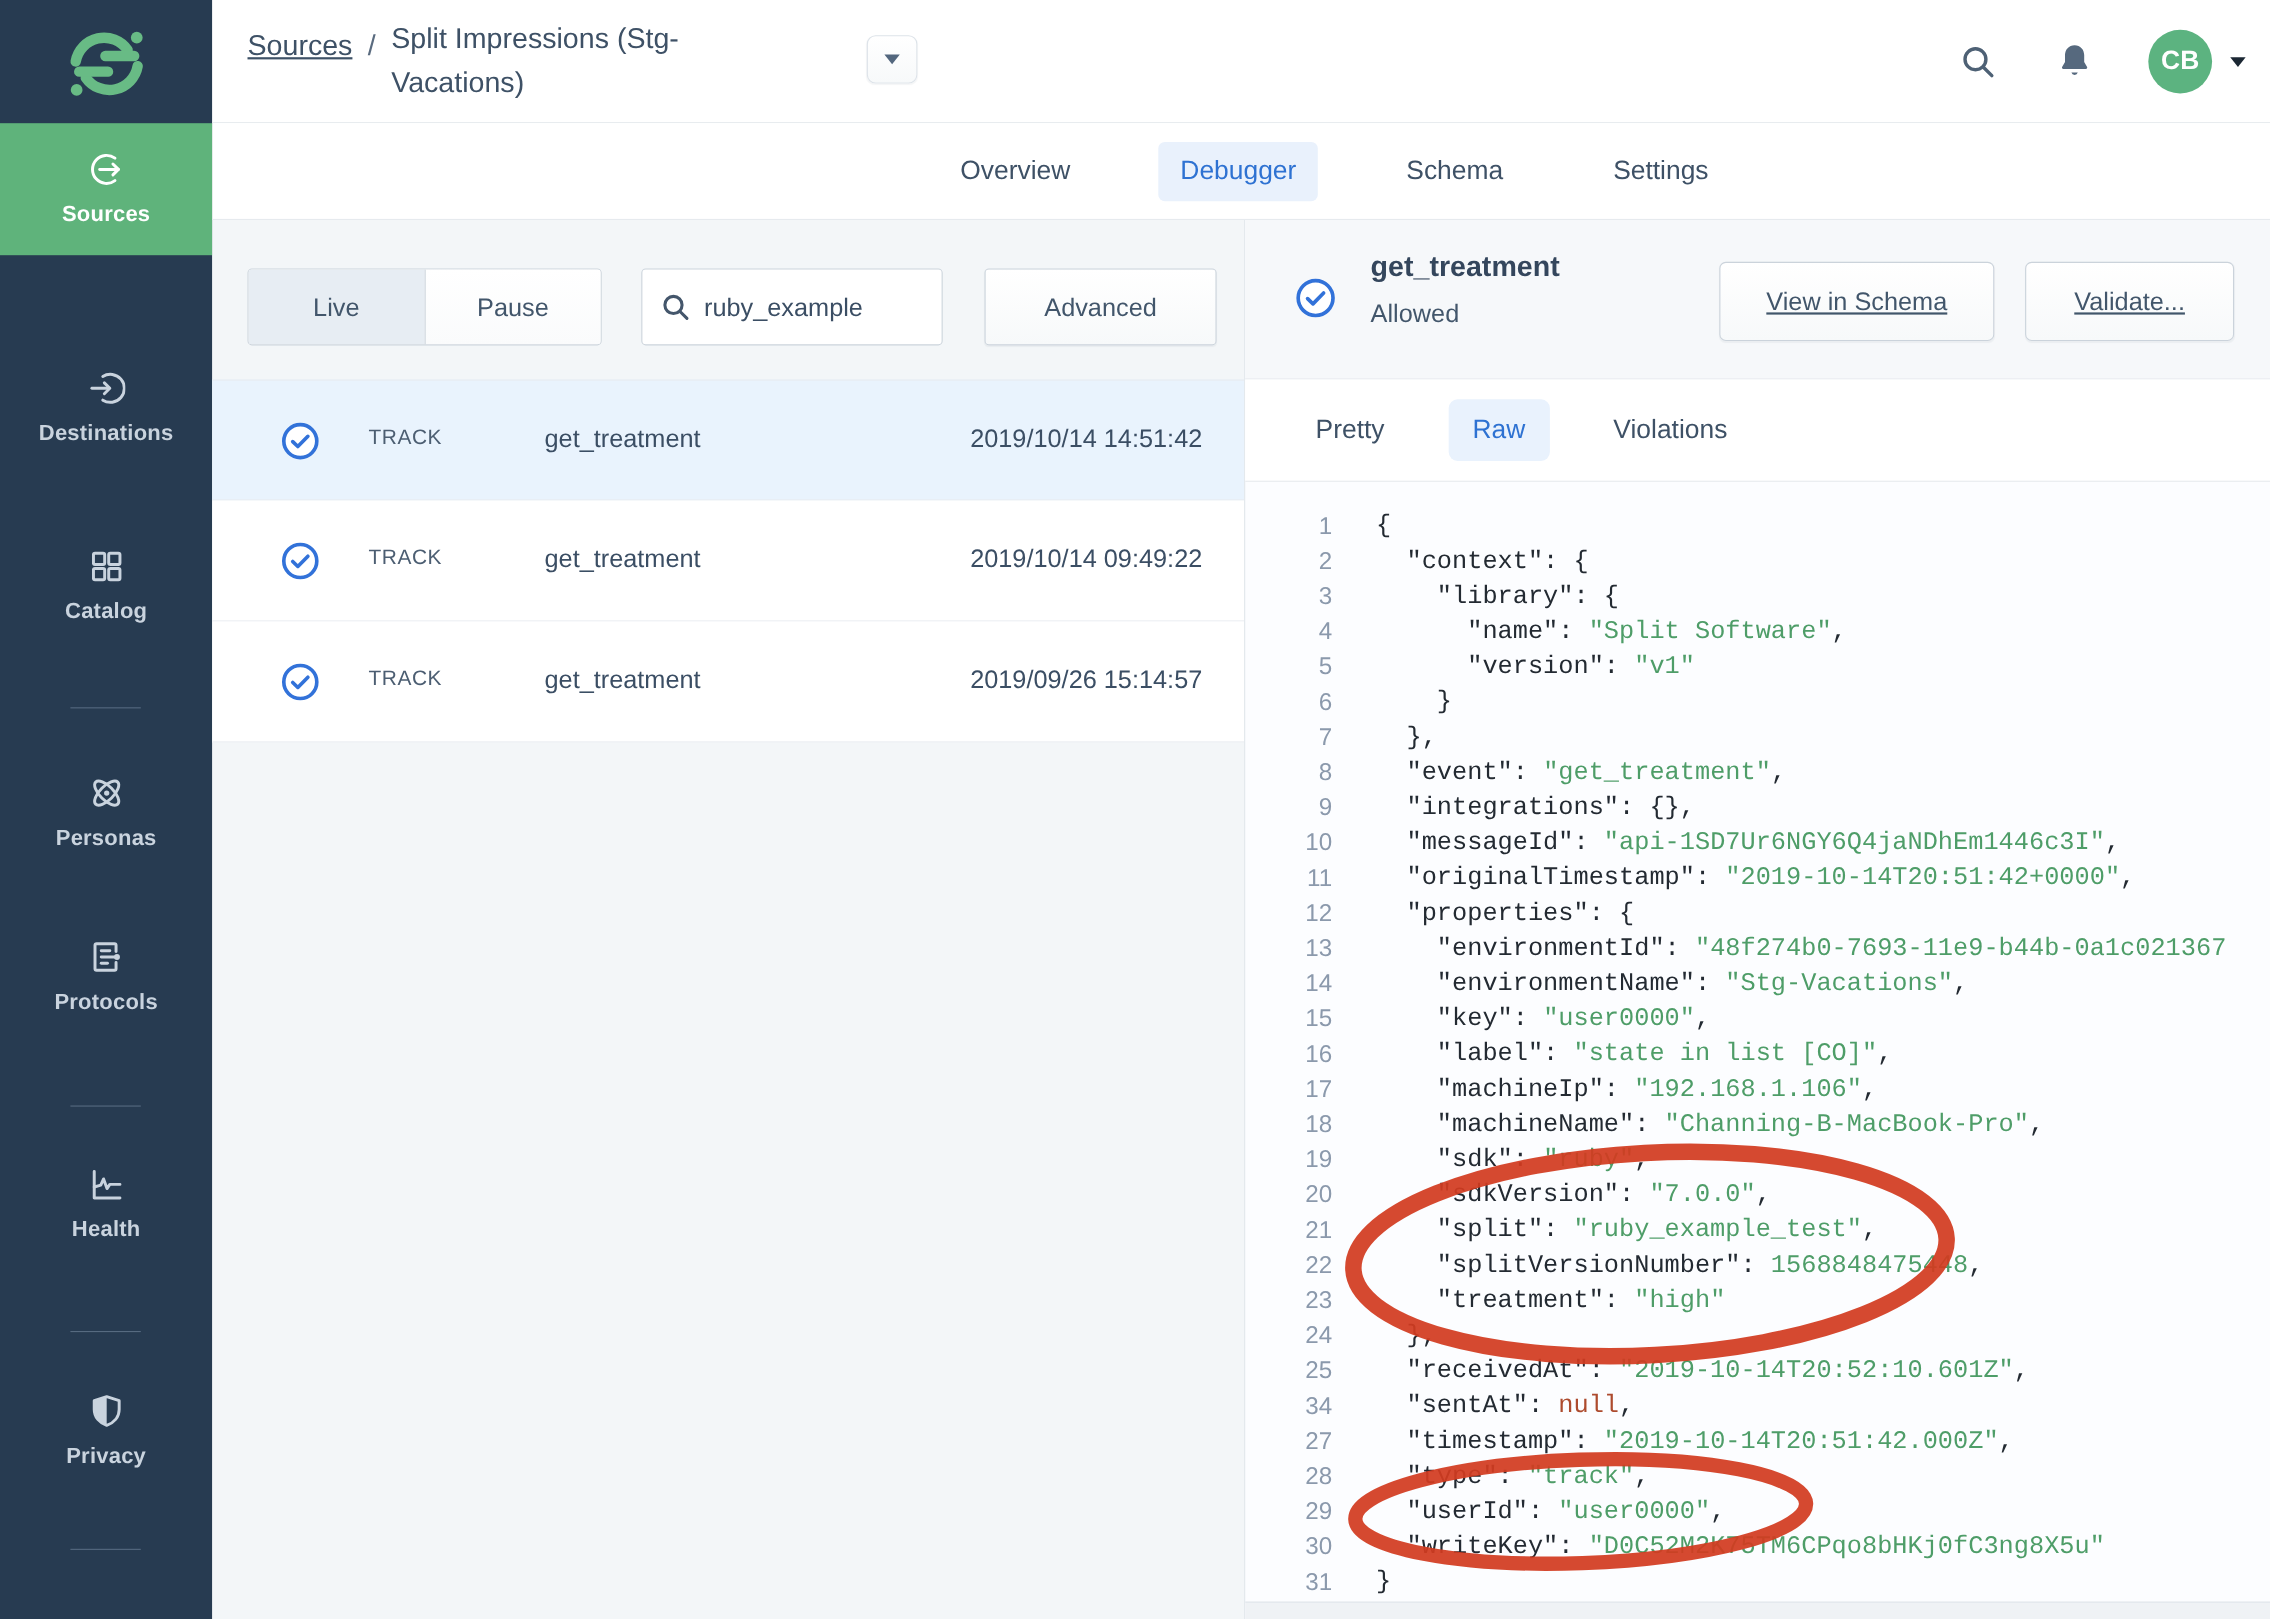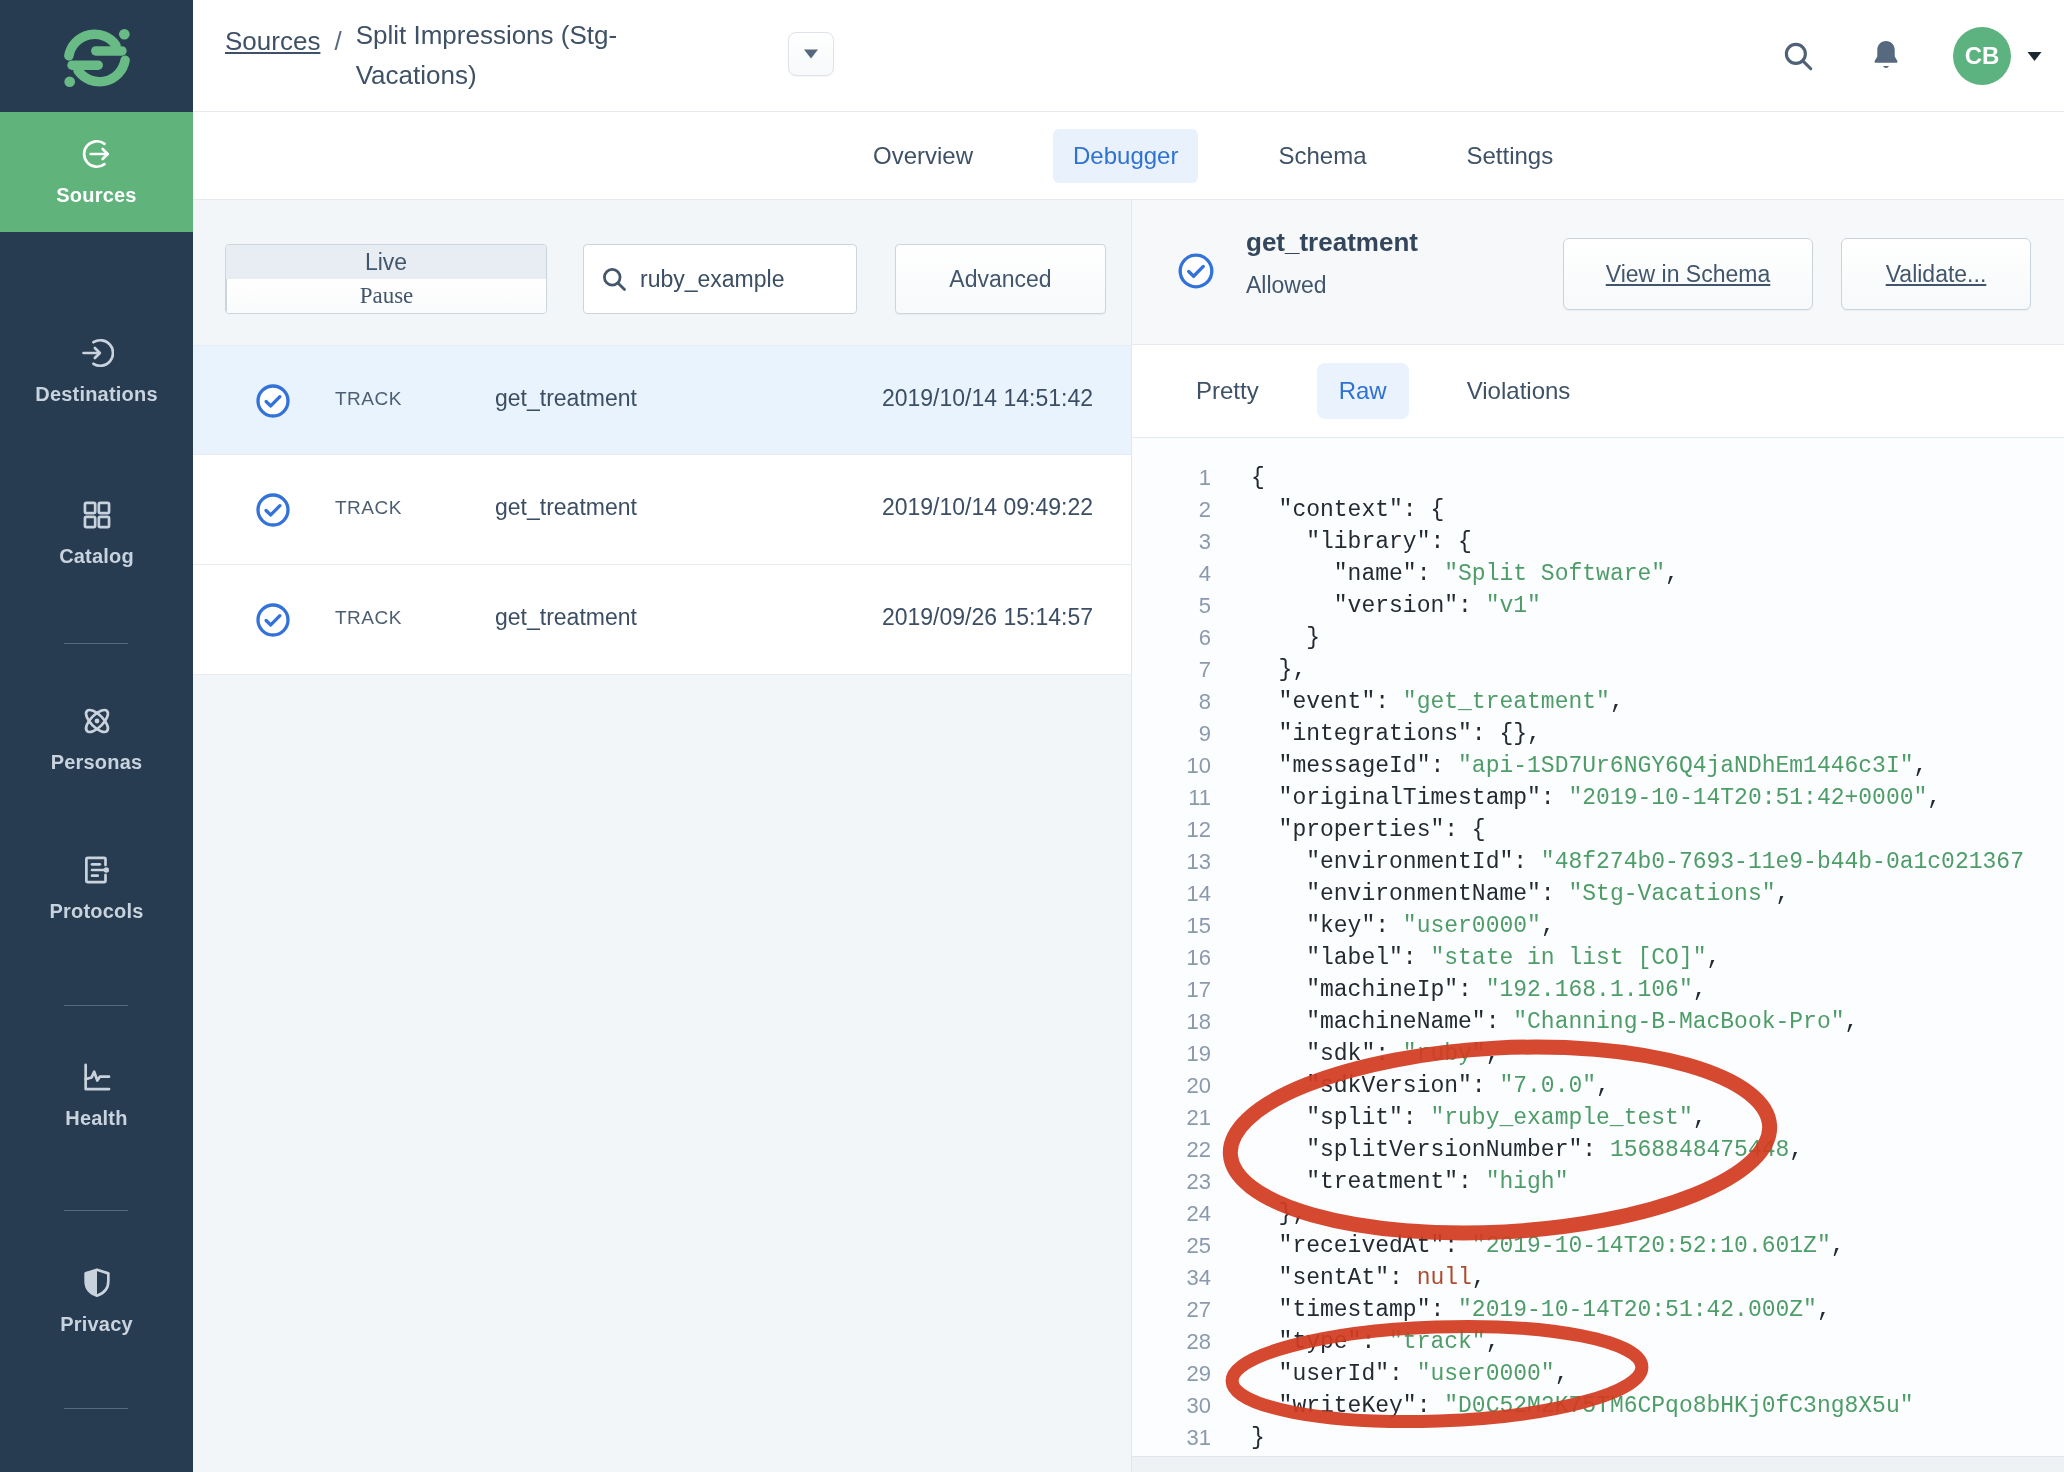--- a/index.html
+++ b/index.html
@@ -32,25 +32,25 @@
   
   #tabbar { position:absolute; left:193px; top:112px; width:1871px; height:88px; background:#fff; border-bottom:1px solid #e6eaee;
      display:flex; align-items:center; padding-left:660px; gap:60px; }
   .tab { font-size:24px; color:#3e5166; cursor:pointer; padding:13px 20px; border-radius:6px; }
   .tab.active { color:#2e72d2; background:#e9f1fc; }
 
   
   #leftpanel { position:absolute; left:193px; top:200px; width:938px; height:1272px; background:#f3f6f8; }
   #lp-toolbar { position:absolute; left:0; top:44px; width:938px; height:70px; }
   #seg { position:absolute; left:32px; top:0; width:322px; height:70px; border:1px solid #ccd4dc; border-radius:4px;
-     display:flex; overflow:hidden; background:#fff;flex-direction:column; }
+     display:flex; overflow:hidden; background:#fff; }
   .seg-btn { flex:1; display:flex; align-items:center; justify-content:center; font-size:23px; color:#42566b; cursor:pointer;
      background:linear-gradient(#ffffff,#fafbfc); }
   .seg-btn.selected { background:#e7edf3; }
-  .seg-btn + .seg-btn { border-left:1px solid #ccd4dc;font-family:Liberation Serif, serif; }
+  .seg-btn + .seg-btn { border-left:1px solid #ccd4dc; }
   #searchbox { position:absolute; left:390px; top:0; width:274px; height:70px; border:1px solid #ccd4dc; border-radius:4px;
      background:#fff; display:flex; align-items:center; padding-left:16px; }
   #searchbox input { border:none; outline:none; width:190px; margin-left:12px; font-size:23px; color:#3b4e64;
      font-family:"Liberation Sans", sans-serif; background:transparent; }
   #advanced-btn { position:absolute; left:702px; top:0; width:211px; height:70px; border:1px solid #ccd4dc; border-radius:4px;
      background:linear-gradient(#ffffff,#f7f9fa); font-size:23px; color:#42566b; display:flex; align-items:center; justify-content:center;
      cursor:pointer; box-shadow:0 1px 1px rgba(40,60,80,.05); }
   #rows { position:absolute; left:0; top:145px; width:938px; }
   .ev-row { position:relative; width:938px; height:110px; background:#fff; border-bottom:1px solid #e8ecf0; cursor:pointer; }
   .ev-row:first-child { border-top:1px solid #e8ecf0; }

